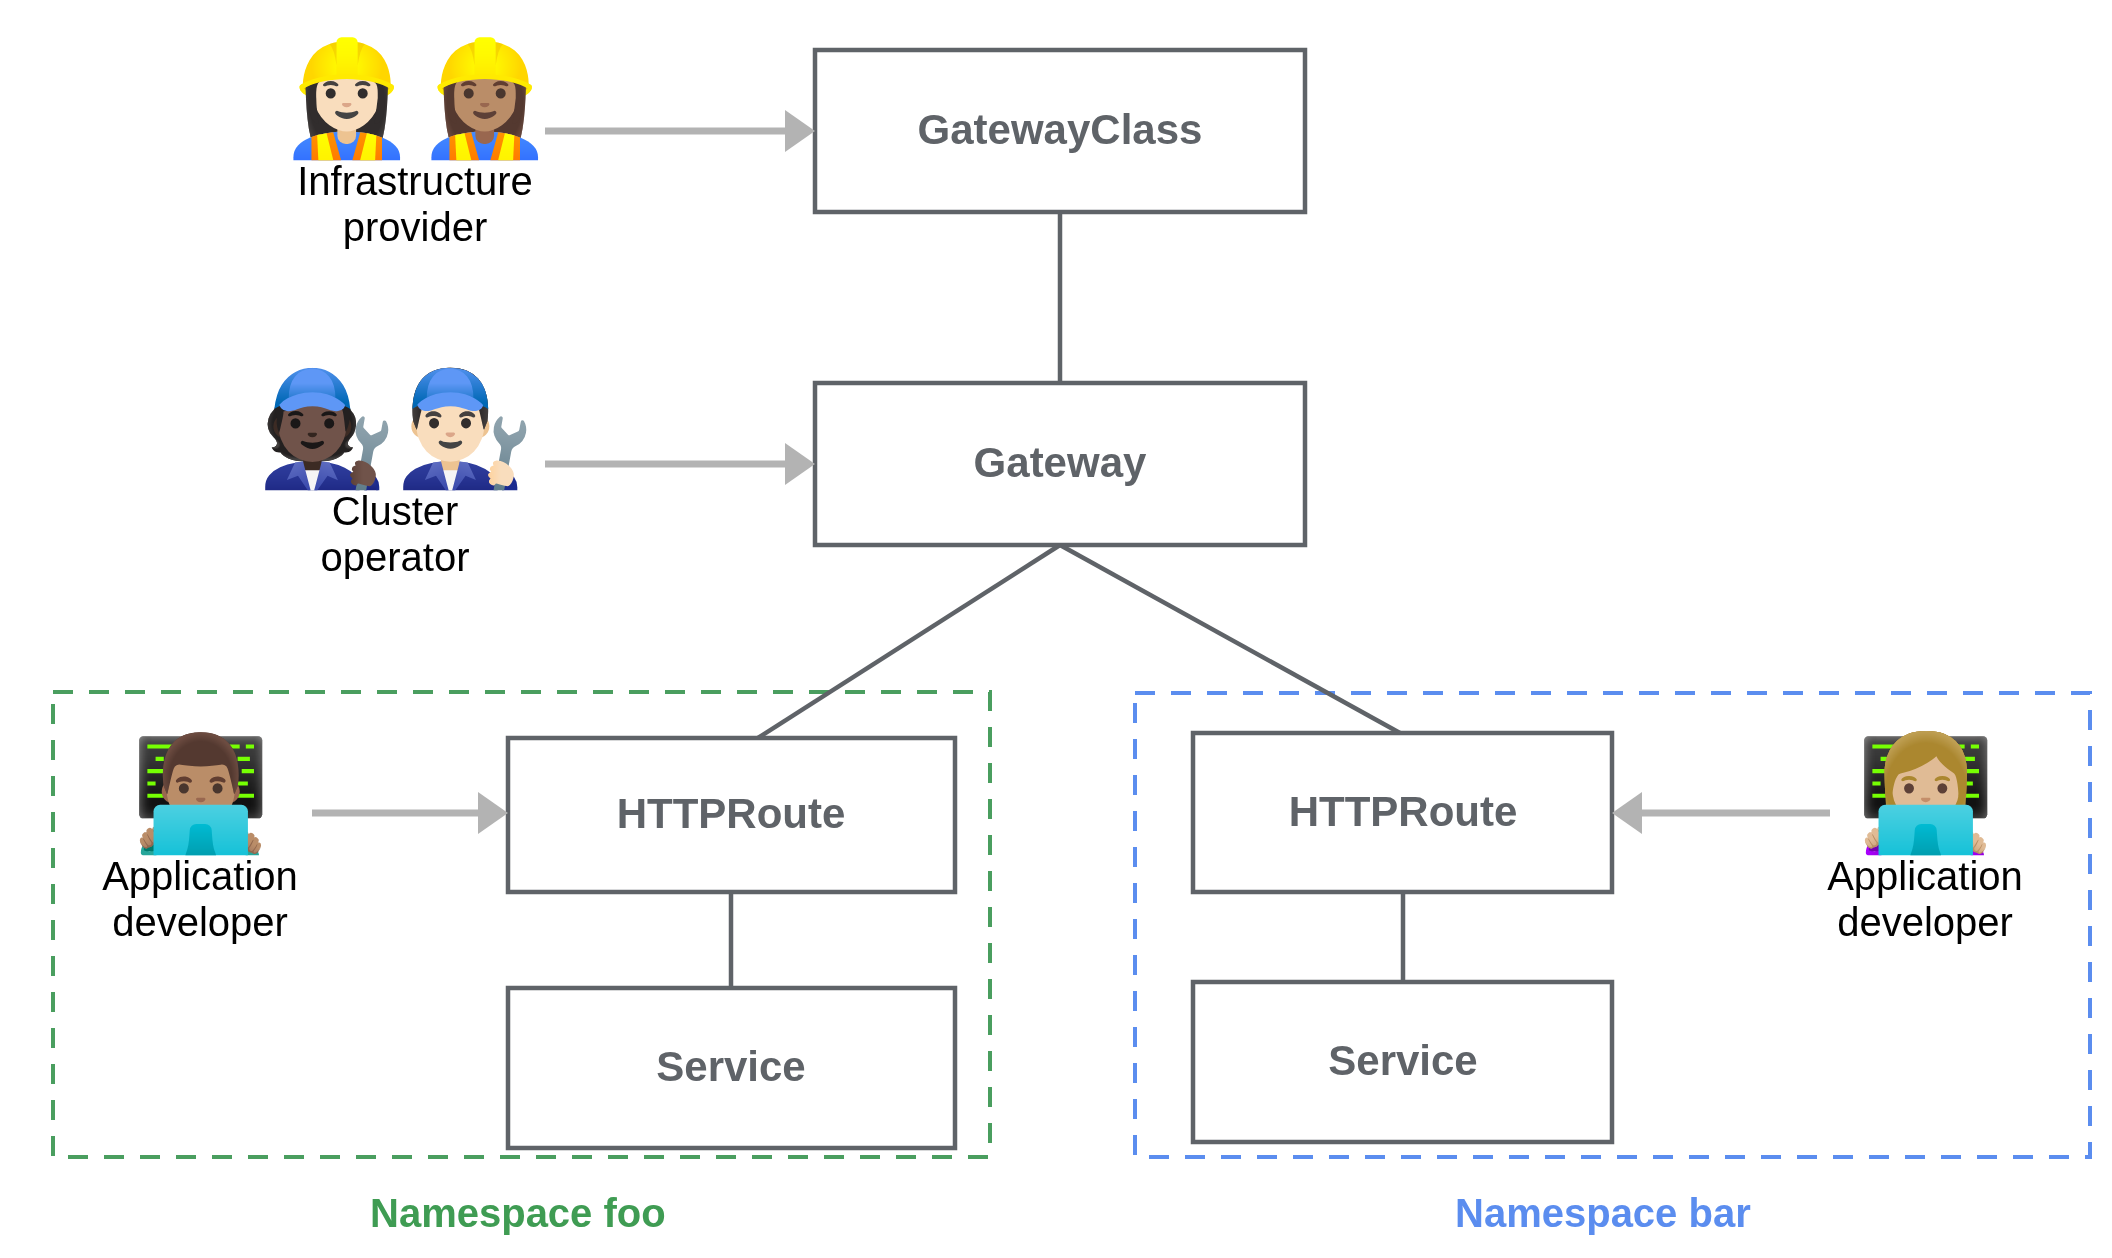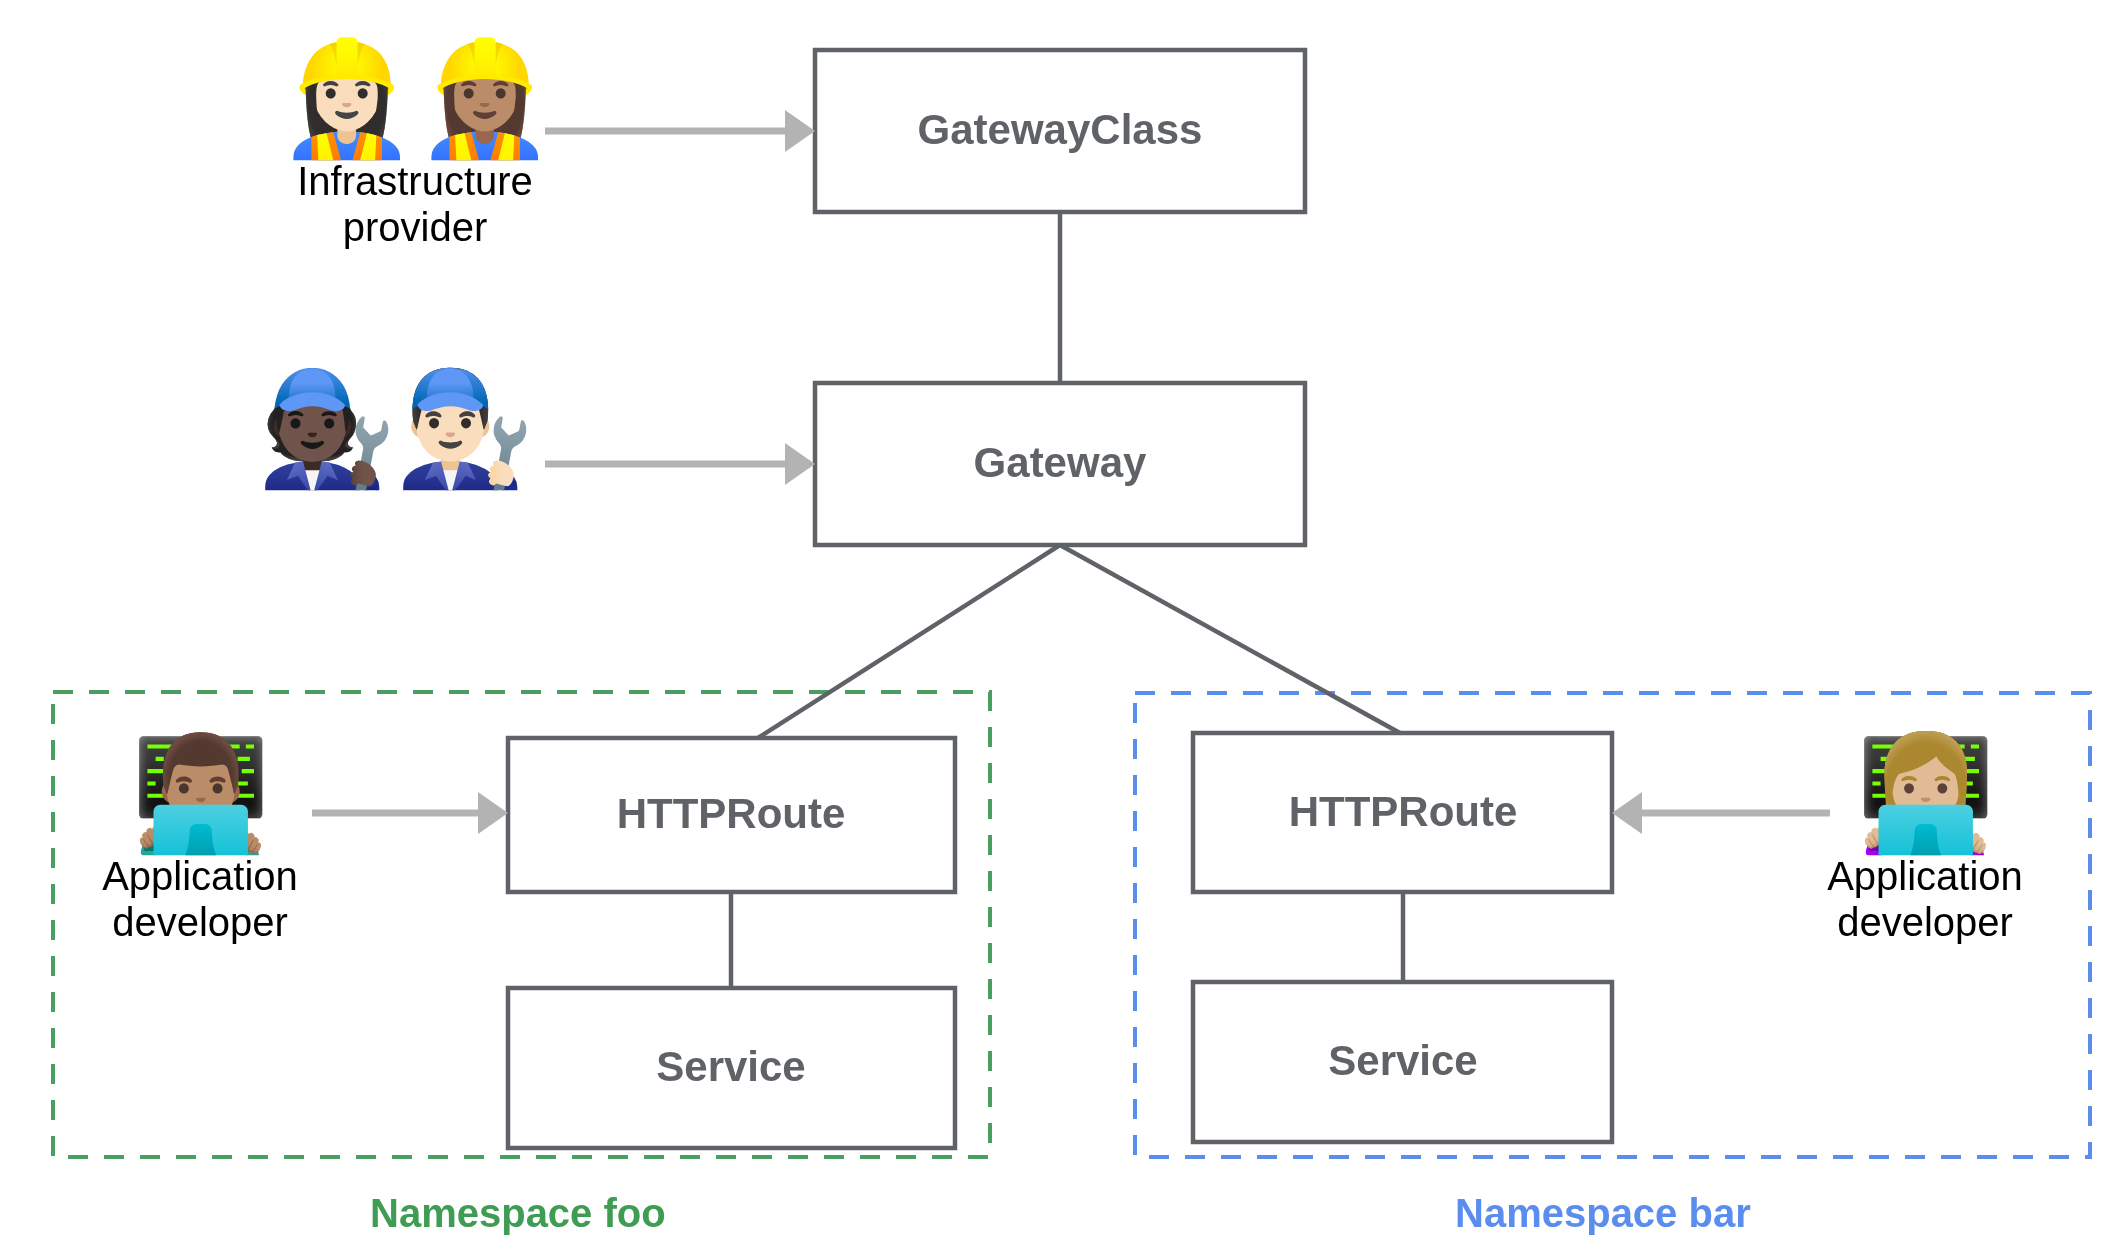--- a/index.html
+++ b/index.html
@@ -159,20 +159,22 @@
   </svg>
 
   <div class="persona" style="left: 270px; top: 40px; width: 290px;">
     <div class="persona-emoji">👷🏻‍♀️👷🏽‍♀️</div>
     <div class="persona-caption">Infrastructure
 provider</div>
   </div>
 
   <div class="persona" style="left: 250px; top: 370px; width: 290px;">
     <div class="persona-emoji">🧑🏿‍🔧👨🏻‍🔧</div>
+    <div class="persona-caption">Cluster
+operator</div>
   </div>
 
   <div class="persona" style="left: 85px; top: 735px; width: 230px;">
     <div class="persona-emoji single">👨🏽‍💻</div>
     <div class="persona-caption">Application
 developer</div>
   </div>
 
   <div class="persona" style="left: 1810px; top: 735px; width: 230px;">
     <div class="persona-emoji single">👩🏼‍💻</div>

